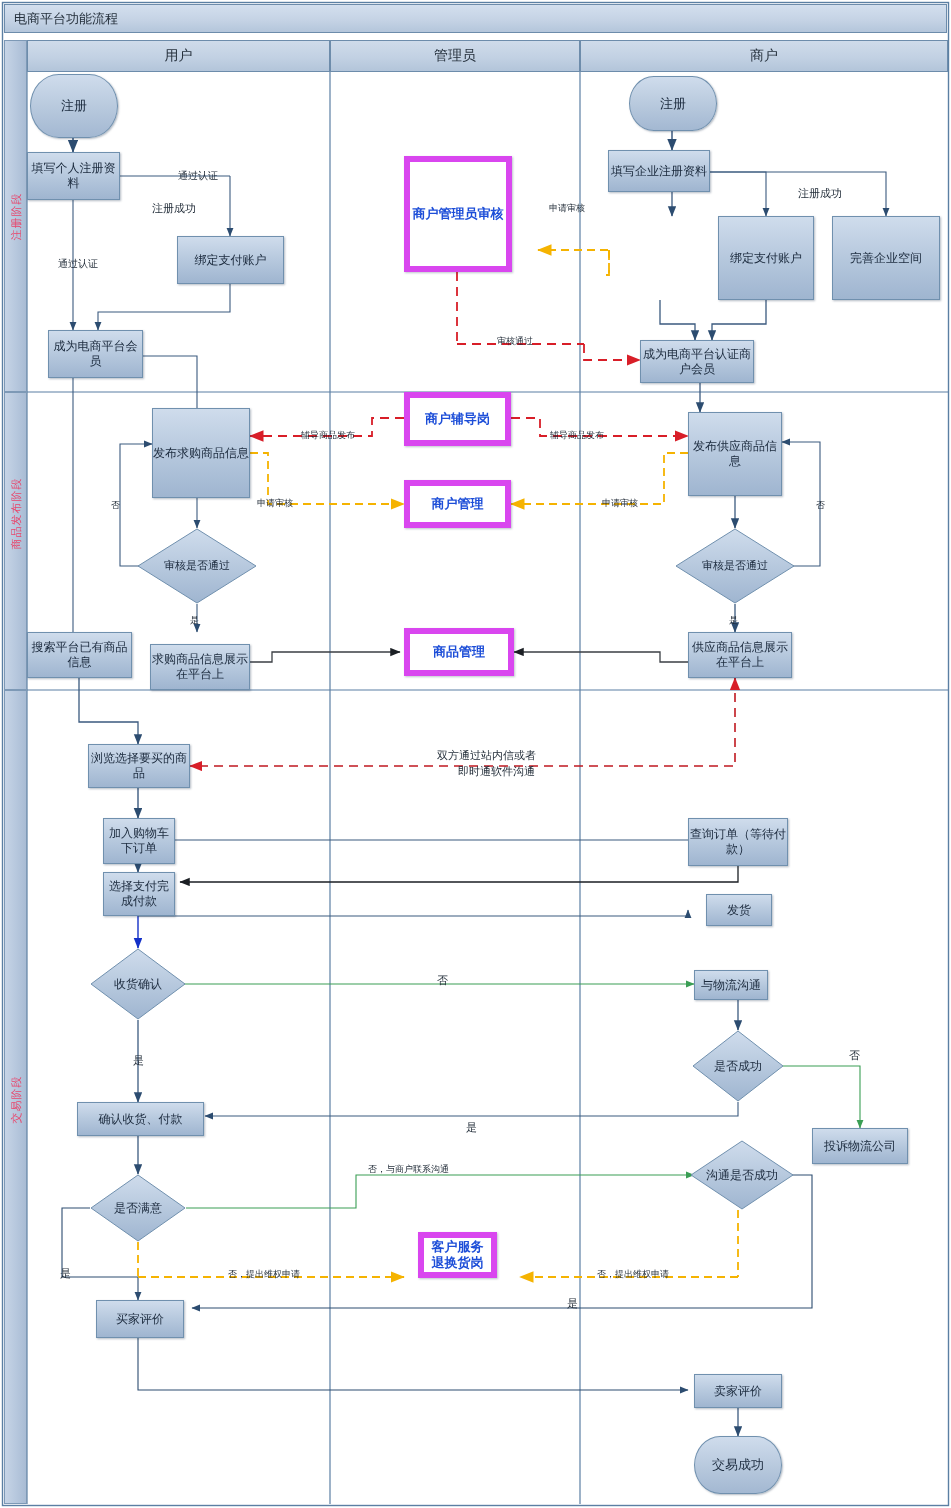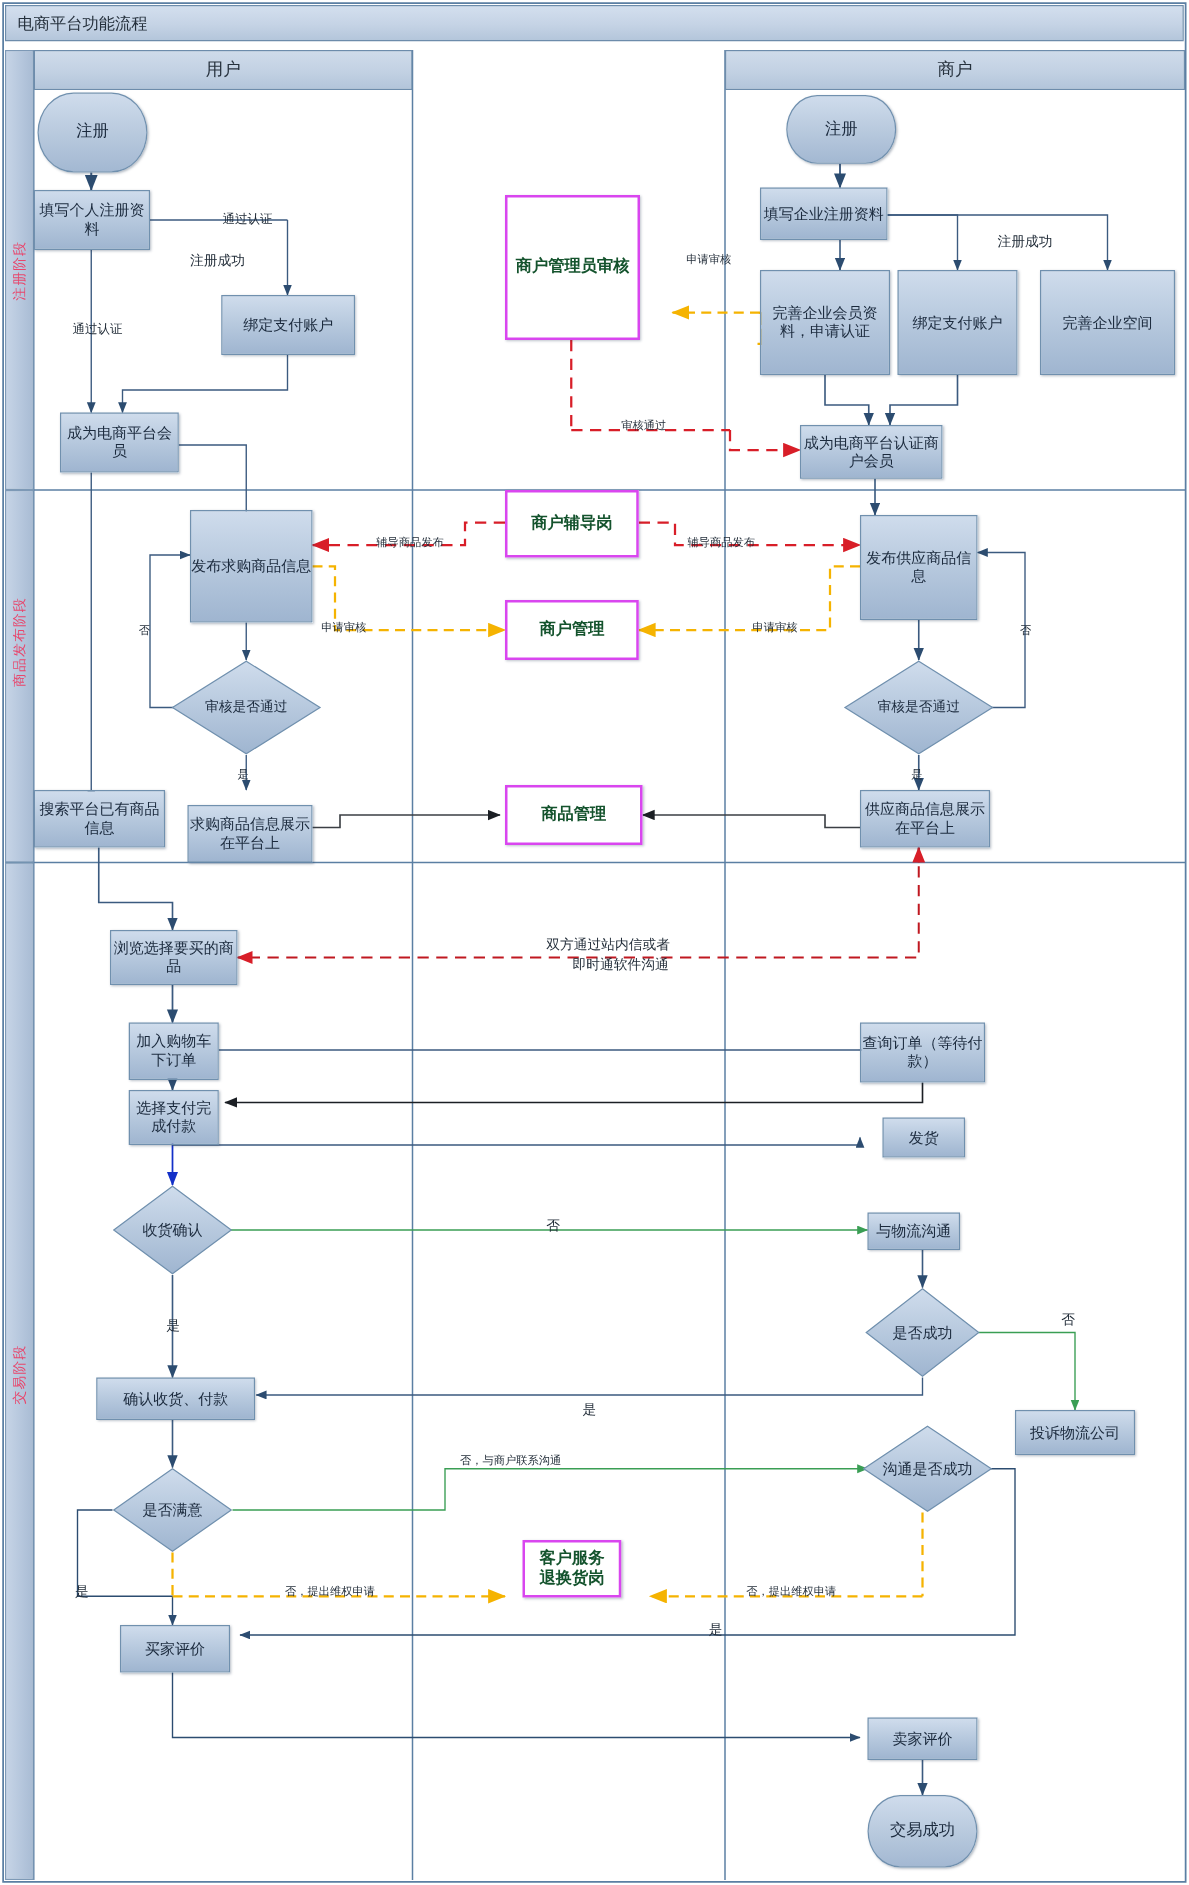--- a/index.html
+++ b/index.html
@@ -8,23 +8,23 @@
   svg.layer{position:absolute;left:0;top:0;width:951px;height:1508px;}
   .node{position:absolute;box-sizing:border-box;display:flex;align-items:center;justify-content:center;
         text-align:center;line-height:1.22;color:#1b2a3d;z-index:6;}
   
   .proc{
     background:linear-gradient(180deg,#cfdcec 0%,#b7c9de 48%,#9fb5d0 100%);
     border:1px solid #7090ae;
     box-shadow:1px 1px 2px rgba(40,60,85,.35);
   }
   .wbox{
-    background:#ffffff;border:2px solid #d946ef;
+    background:#ffffff;border:6px solid #d946ef;
     box-shadow:1px 1px 2px rgba(40,60,85,.30);
-    color:#14532d;font-weight:bold;
+    color:#1d4ed8;font-weight:bold;
   }
   .term{
     background:linear-gradient(180deg,#cfdcec 0%,#b9cade 50%,#a3b8d2 100%);
     border:1px solid #7090ae;border-radius:36px/40px;
     box-shadow:1px 1px 2px rgba(40,60,85,.35);
   }
   .dia{background:transparent;border:none;box-shadow:none;}
   .dia .dlabel{position:relative;z-index:2;}
   .swimhdr{
     position:absolute;box-sizing:border-box;
@@ -211,20 +211,23 @@
 
       <path d="M735,678 L735,766 L190,766" stroke="#c01820" stroke-width="1.6" stroke-dasharray="9,6" marker-end="url(#ar-red)"></path>
       <path d="M735,690 L735,678" stroke="#c01820" stroke-width="1.6" marker-end="url(#ar-red)"></path>
 
     </g>
   </svg>
 
   <div class="swimhdr" style="left:27px;top:40px;width:303px;height:32px;font-size:14px;">
     <span>用户</span>
   </div>
+  <div class="swimhdr" style="left:330px;top:40px;width:250px;height:32px;font-size:14px;">
+    <span>管理员</span>
+  </div>
   <div class="swimhdr" style="left:580px;top:40px;width:368px;height:32px;font-size:14px;">
     <span>商户</span>
   </div>
 
   <div class="phasebar" style="left:4px;top:40px;width:23px;height:352px;"></div>
   <div class="phasebar" style="left:4px;top:392px;width:23px;height:298px;"></div>
   <div class="phasebar" style="left:4px;top:690px;width:23px;height:814px;"></div>
 
   <div class="phaselbl" style="left:-9px;top:209px;width:50px;text-align:center;transform:rotate(-90deg);">注册阶段</div>
   <div class="phaselbl" style="left:-18px;top:508px;width:68px;text-align:center;transform:rotate(-90deg);">商品发布阶段</div>
@@ -321,23 +324,20 @@
   </div>
 
   <div class="node term f13" style="left:629px;top:76px;width:88px;height:55px;">
     <span>注册</span>
   </div>
 
   <div class="node proc f12" style="left:608px;top:150px;width:102px;height:42px;">
     <span>填写企业注册资料</span>
   </div>
 
-  <div class="node proc f12" style="left:608px;top:216px;width:104px;height:84px;">
-    <span>完善企业会员资料，申请认证</span>
-  </div>
 
   <div class="node proc f12" style="left:718px;top:216px;width:96px;height:84px;">
     <span>绑定支付账户</span>
   </div>
 
   <div class="node proc f12" style="left:832px;top:216px;width:108px;height:84px;">
     <span>完善企业空间</span>
   </div>
 
   <div class="node proc f12" style="left:640px;top:340px;width:114px;height:43px;">

